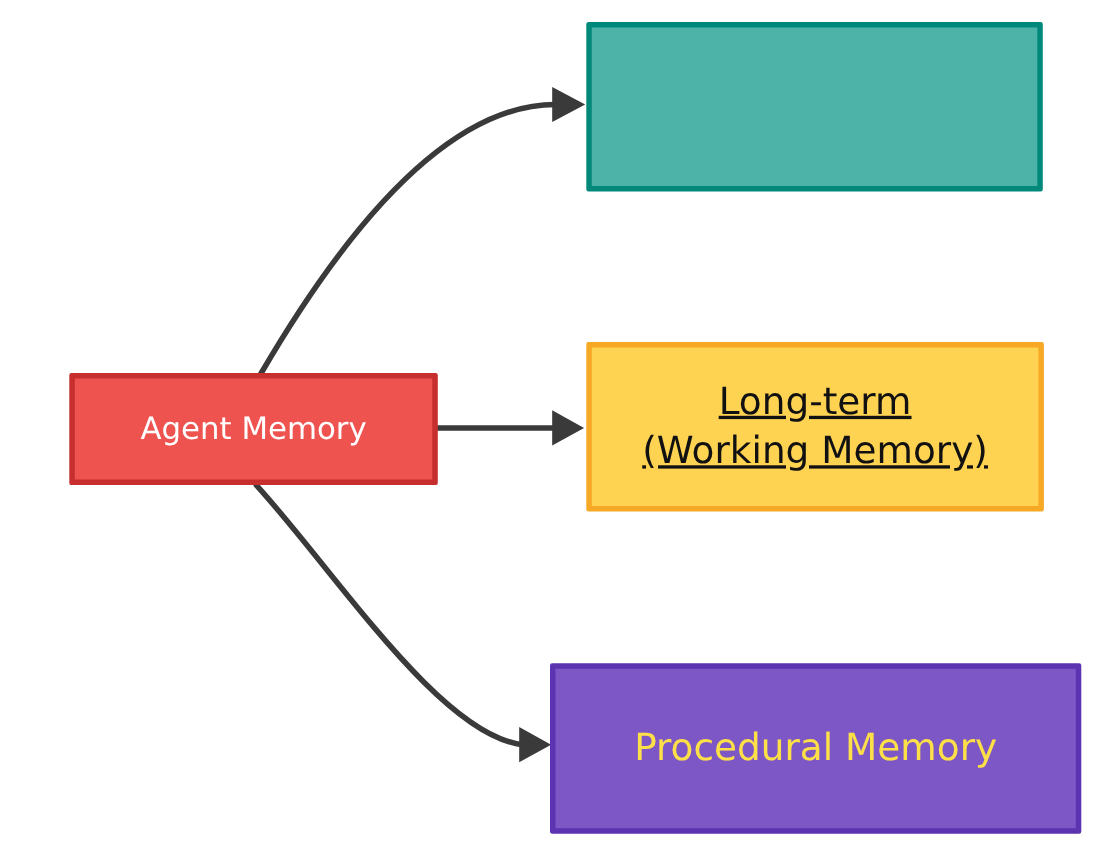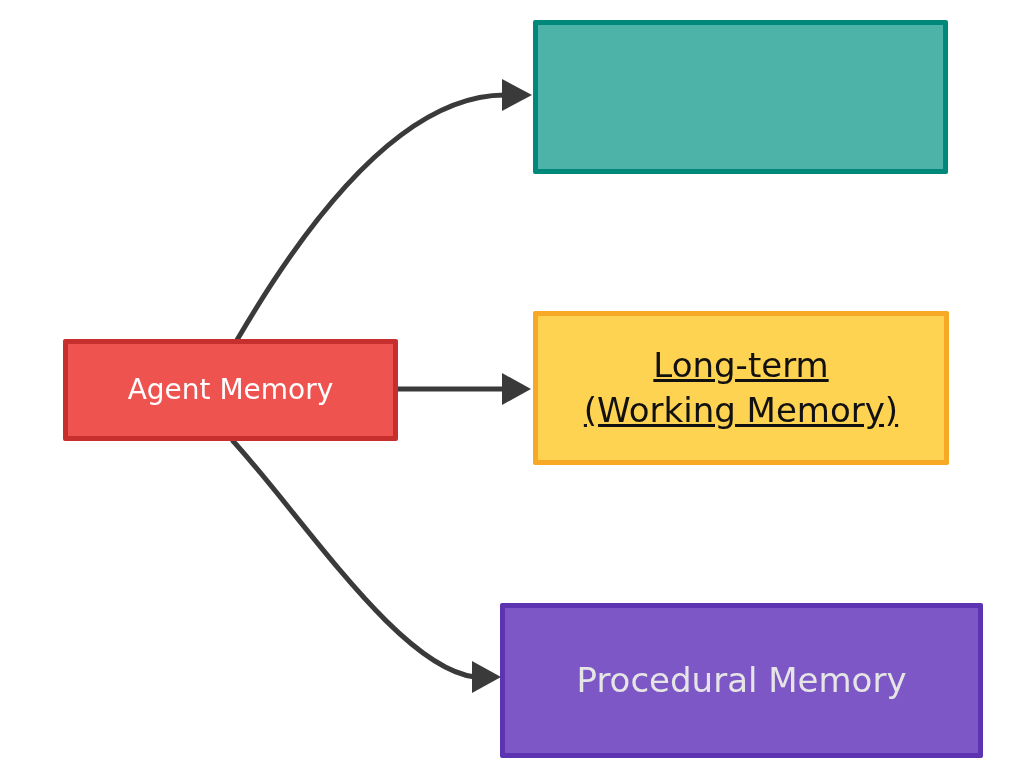--- a/index.html
+++ b/index.html
@@ -98,17 +98,17 @@
   </div>
 
   <div class="node node-short" style="background-color: rgb(77, 179, 168); border-color: rgb(0, 137, 123); color: rgb(17, 17, 17);">
   </div>
 
   <div class="node node-long" style="background-color: rgb(255, 211, 82); border-color: rgb(247, 168, 37); color: rgb(17, 17, 17);">
     <span class="lbl">Long-term</span>
     <span class="lbl">(Working Memory)</span>
   </div>
 
-  <div class="node node-procedural" style="background-color: rgb(125, 87, 197); border-color: rgb(92, 51, 177); color: #e5e5e5; gap: 32px;">
+  <div class="node node-procedural" style="background-color: rgb(125, 87, 197); border-color: rgb(92, 51, 177); color: #fde047; gap: 32px;">
     <span class="lbl">Procedural Memory</span>
   </div>
 
 </div>
 
 </body></html>

